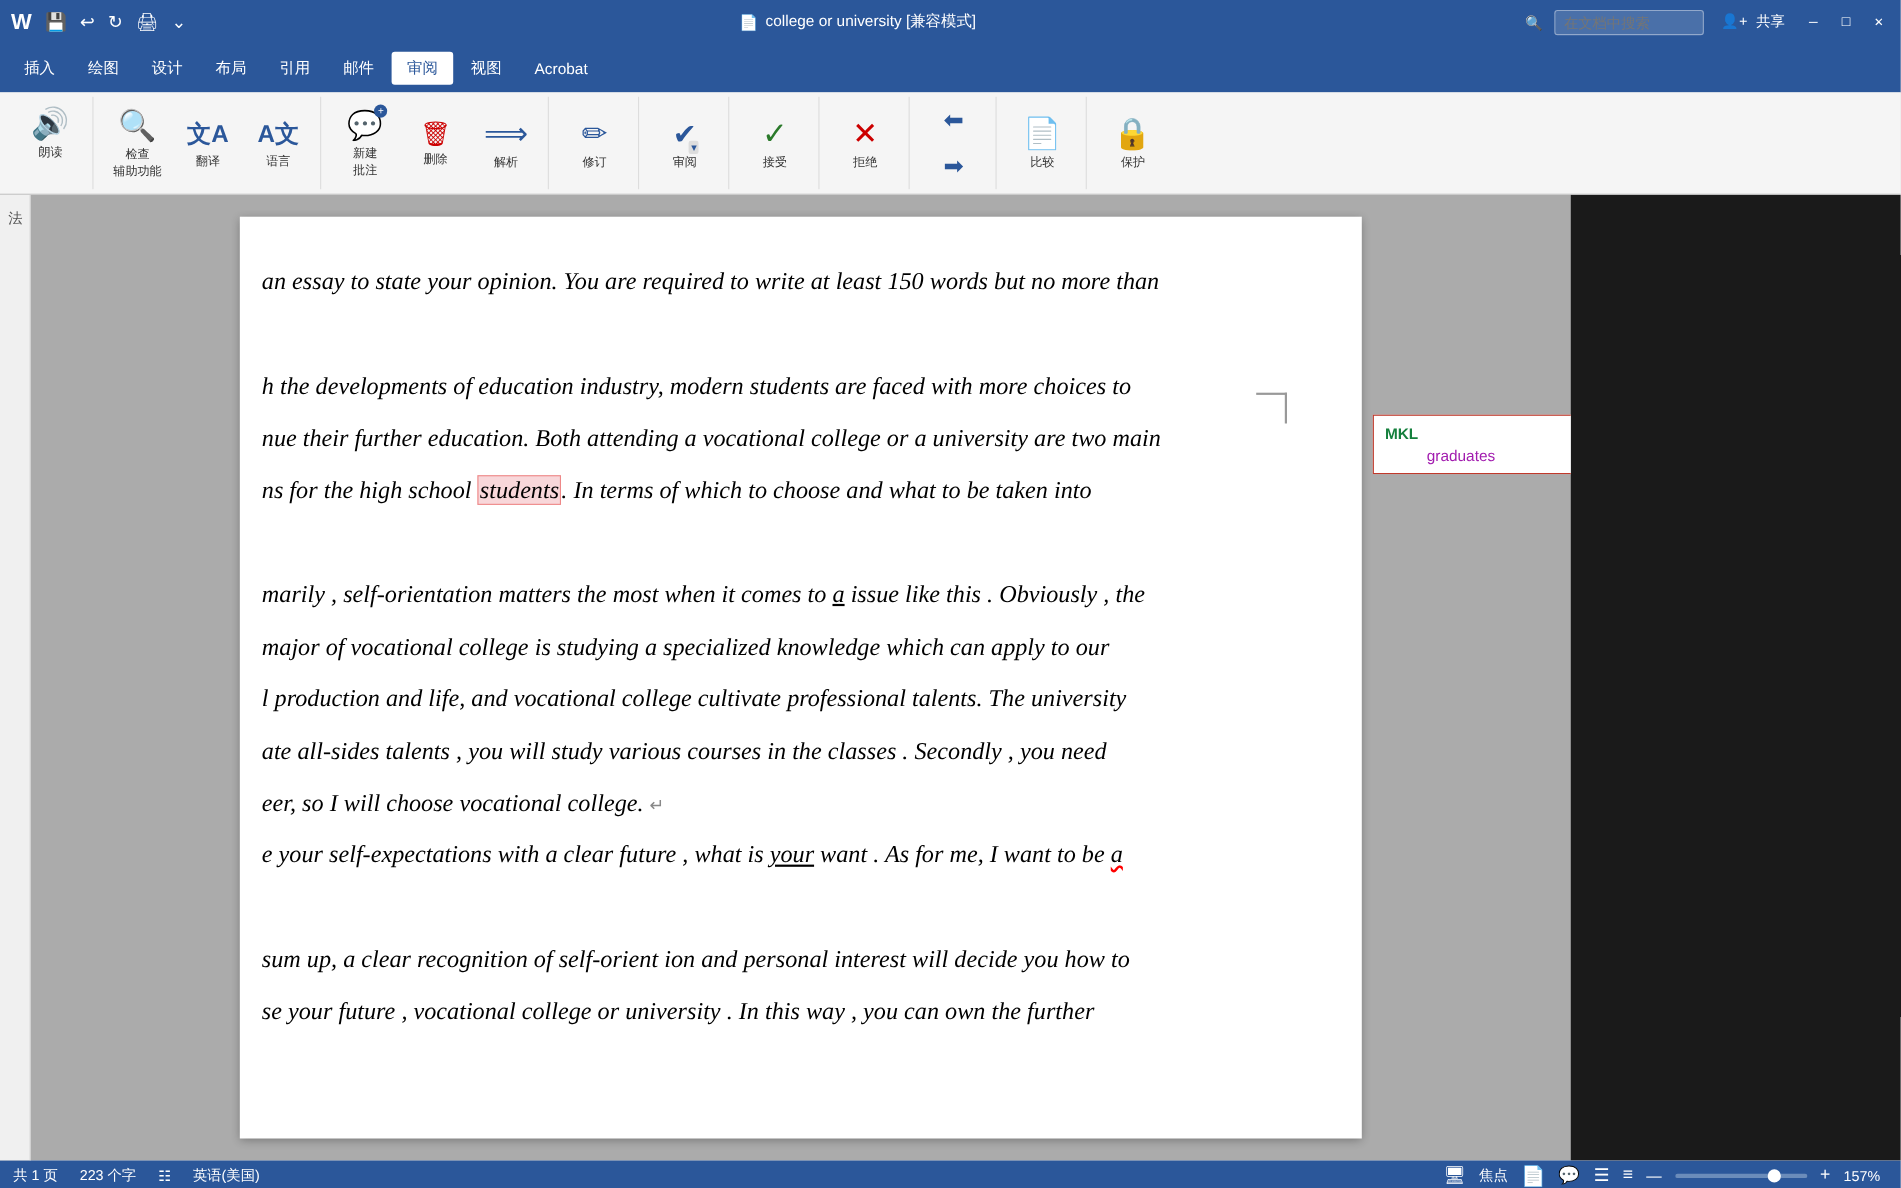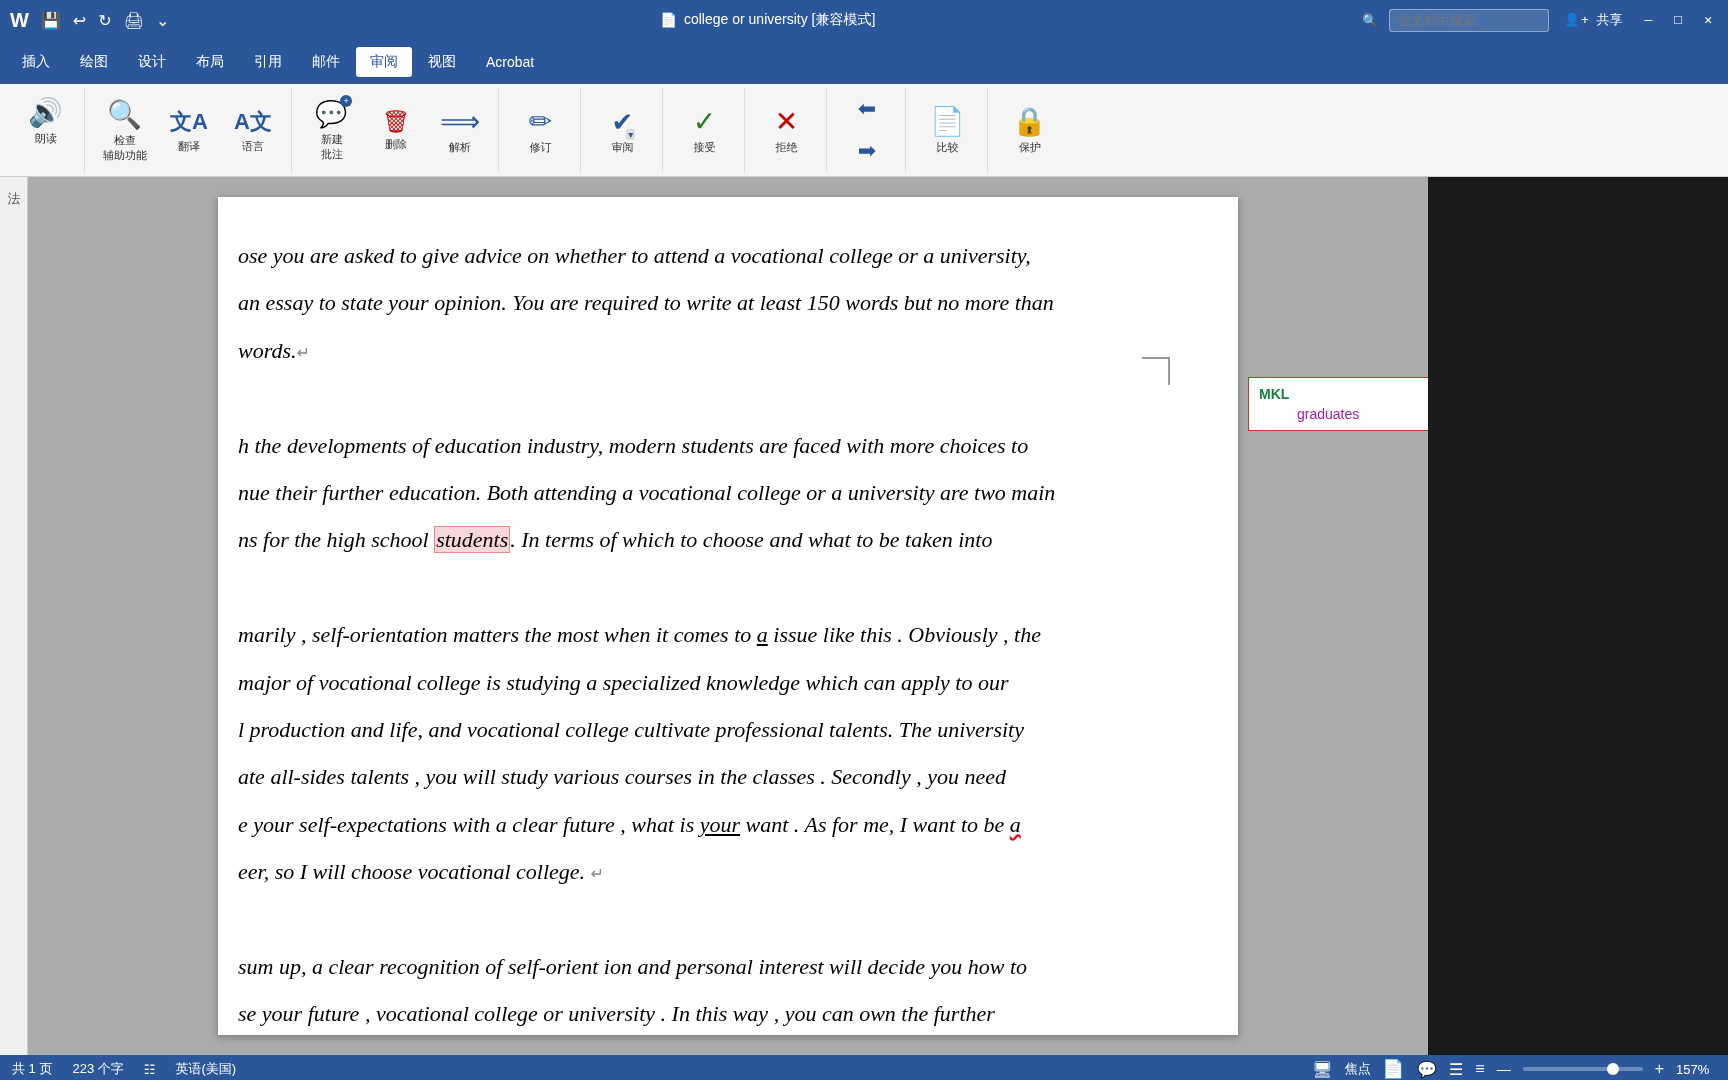--- a/index.html
+++ b/index.html
@@ -257,21 +257,21 @@
       <button class="qa-btn">🖨</button>
       <button class="qa-btn">⌄</button>
     </div>
   </div>
   <div class="title-bar-center">
     <span>📄</span>
     <span>college or university [兼容模式]</span>
   </div>
   <div class="title-bar-right">
     <span>🔍</span>
-    <input type="text" style="background: rgba(255, 255, 255, 0.15); border: 1px solid rgba(255, 255, 255, 0.4); color: white; border-radius: 3px; padding: 3px 8px; font-size: 13px; width: 160px;" placeholder="在文档中搜索">
+    <input type="text" style="background: rgba(255, 255, 255, 0.15); border: 1px solid rgba(255, 255, 255, 0.4); color: white; border-radius: 3px; padding: 3px 8px; font-size: 13px; width: 136px;" placeholder="在文档中搜索">
     <button class="tb-btn">👤+ 共享</button>
     <button class="tb-btn">—</button>
     <button class="tb-btn">□</button>
     <button class="tb-btn">✕</button>
   </div>
 </div>
 
 <div class="menu-bar">
   <div class="menu-item">插入</div>
   <div class="menu-item">绘图</div>
@@ -386,38 +386,36 @@
 <div class="doc-area">
 
   <div class="doc-left-panel">
     <span class="left-panel-btn" style="font-size:13px; writing-mode:vertical-rl; color:#555;">法</span>
   </div>
 
   <div class="doc-scroll-area">
     <div class="doc-page">
       <div class="doc-text">
 
-        <p>ose you are asked to give advice on whether to attend a vocational college or a university,</p>
         <p>an essay to state your opinion. You are required to write at least 150 words but no more than</p>
-        <p>words.<span class="paragraph-mark">↵</span></p>
 
         <p>&nbsp;</p>
 
         <p>h the developments of education industry, modern students are faced with more choices to</p>
         <p>nue their further education. Both attending a vocational college or a university are two main</p>
         <p>ns for the high school <span class="highlighted-word">students</span>. In terms of which to choose and what to be taken into</p>
 
         <p>&nbsp;</p>
 
         <p>marily , self-orientation matters the most when it comes to <span class="underline-word">a</span> issue like this . Obviously , the</p>
         <p>major of vocational college is studying a specialized knowledge which can apply to our</p>
         <p>l production and life, and vocational college cultivate professional talents. The university</p>
         <p>ate all-sides talents , you will study various courses in the classes . Secondly , you need</p>
+        <p>eer, so I will choose vocational college. <span class="paragraph-mark">↵</span></p>
         <p>e your self-expectations with a clear future , what is <span class="underline-word">your</span> want . As for me, I want to be <span class="underline-word wavy-underline">a</span></p>
-        <p>eer, so I will choose vocational college. <span class="paragraph-mark">↵</span></p>
 
         <p>&nbsp;</p>
 
         <p>sum up, a clear recognition of self-orient ion and personal interest will decide you how to</p>
         <p>se your future , vocational college or university . In this way , you can own the further</p>
 
       </div>
 
       <div class="comment-box">
         <div class="comment-author">MKL</div>

